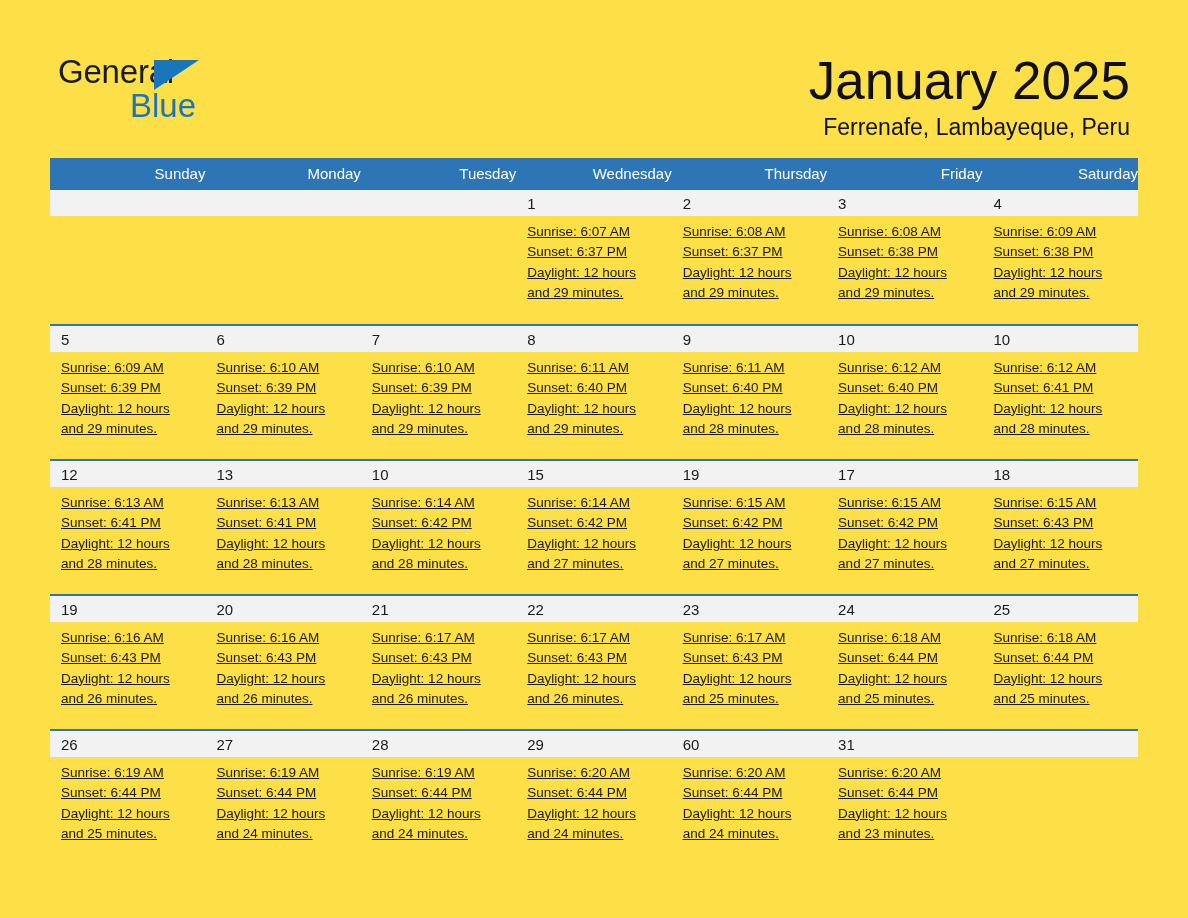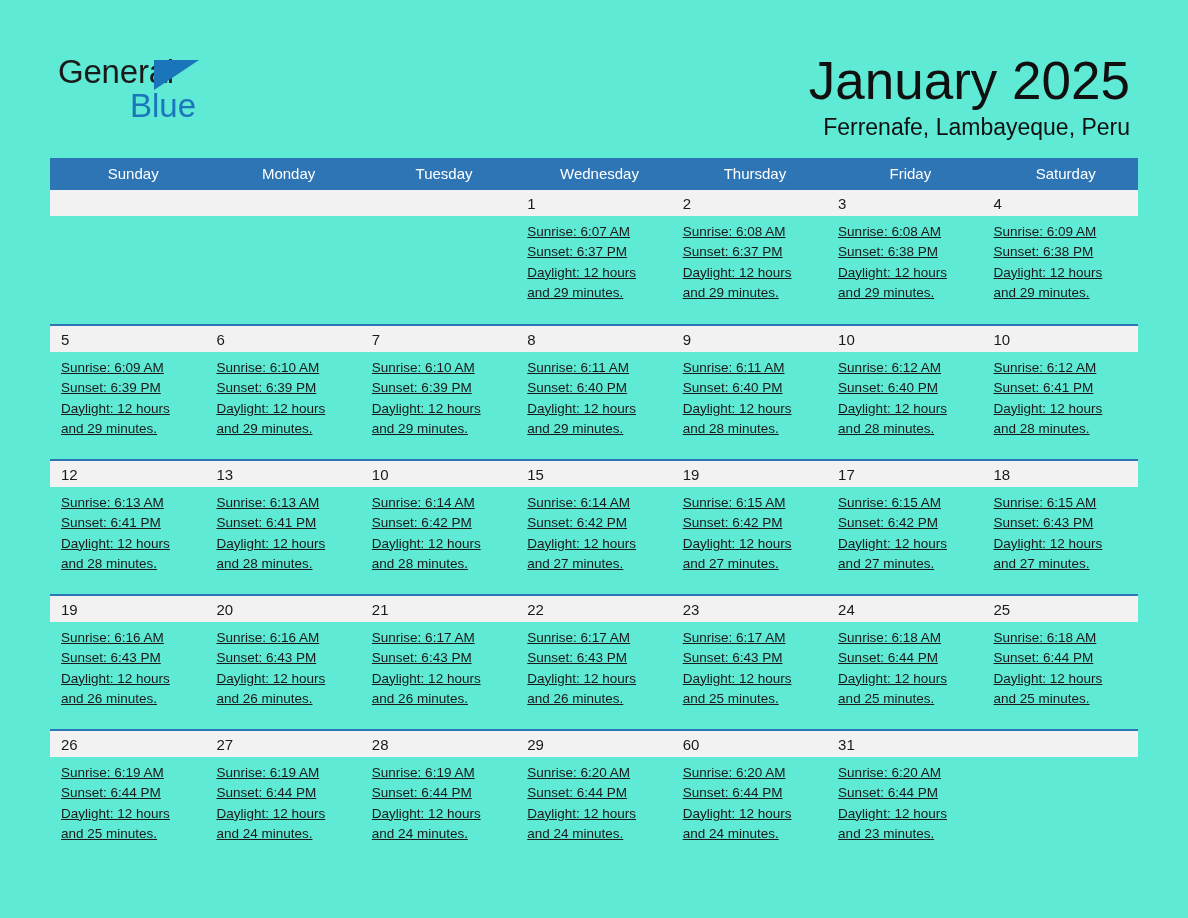--- a/index.html
+++ b/index.html
@@ -6,21 +6,21 @@
   html, body {
     margin: 0; padding: 0;
     width: 1188px; height: 918px;
     background: #ffffff;
     font-family: "Liberation Sans", sans-serif;
   }
   .page {
     position: relative;
     width: 1188px;
     height: 918px;
-    background: #5eead4;
+    background: #fde047;
     overflow: hidden;
   }
 
   
   .header {
     position: absolute;
     left: 0; top: 0;
     width: 1188px;
     height: 158px;
   }
@@ -83,21 +83,21 @@
   table.cal {
     border-collapse: collapse;
     width: 1088px;
     table-layout: fixed;
   }
   table.cal th {
     background: #2e75b6;
     color: #ffffff;
     font-size: 15px;
     font-weight: 400;
-    text-align: center;
+    text-align: right;
     padding: 7px 0 8px 11px;
     height: 31px;
     border: none;
   }
   td.day {
     vertical-align: top;
     padding: 0;
     border: none;
     height: 135px;
     border-top: 2px solid #2e75b6;

